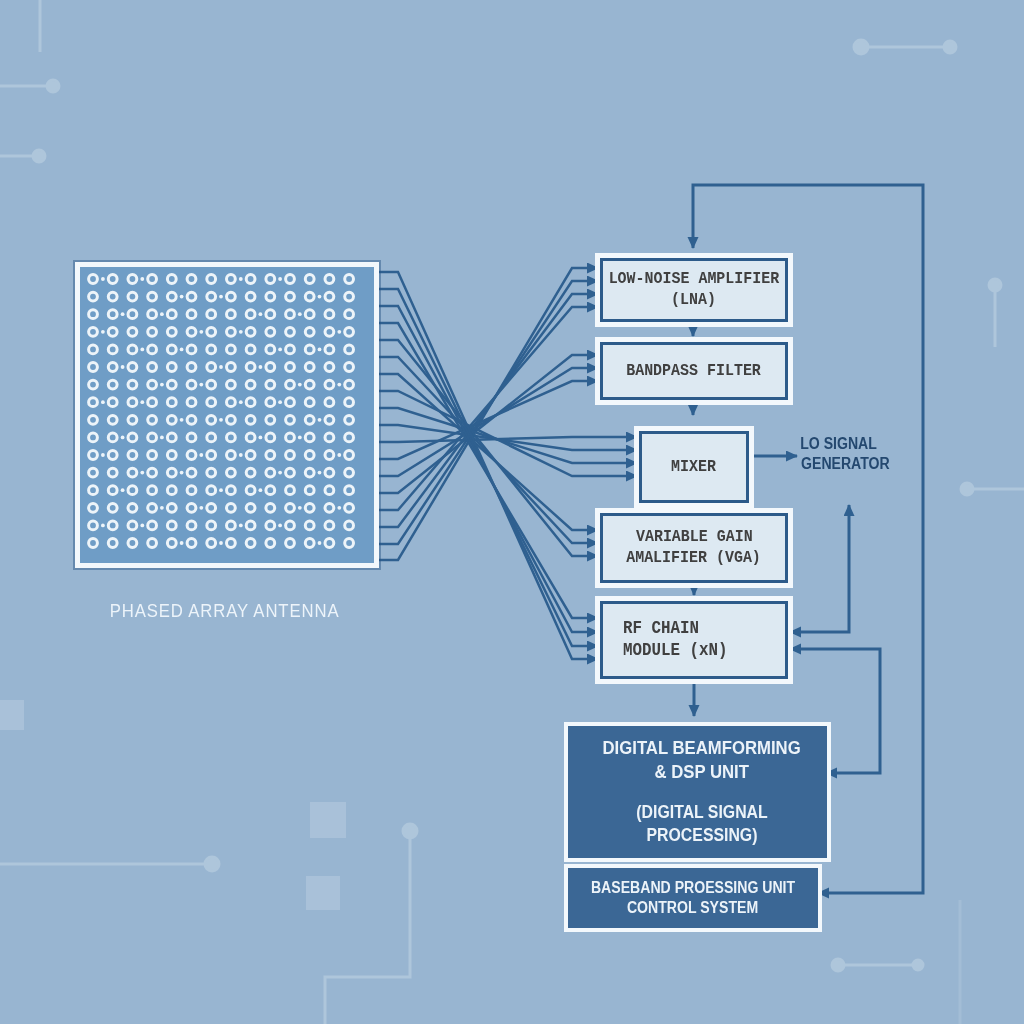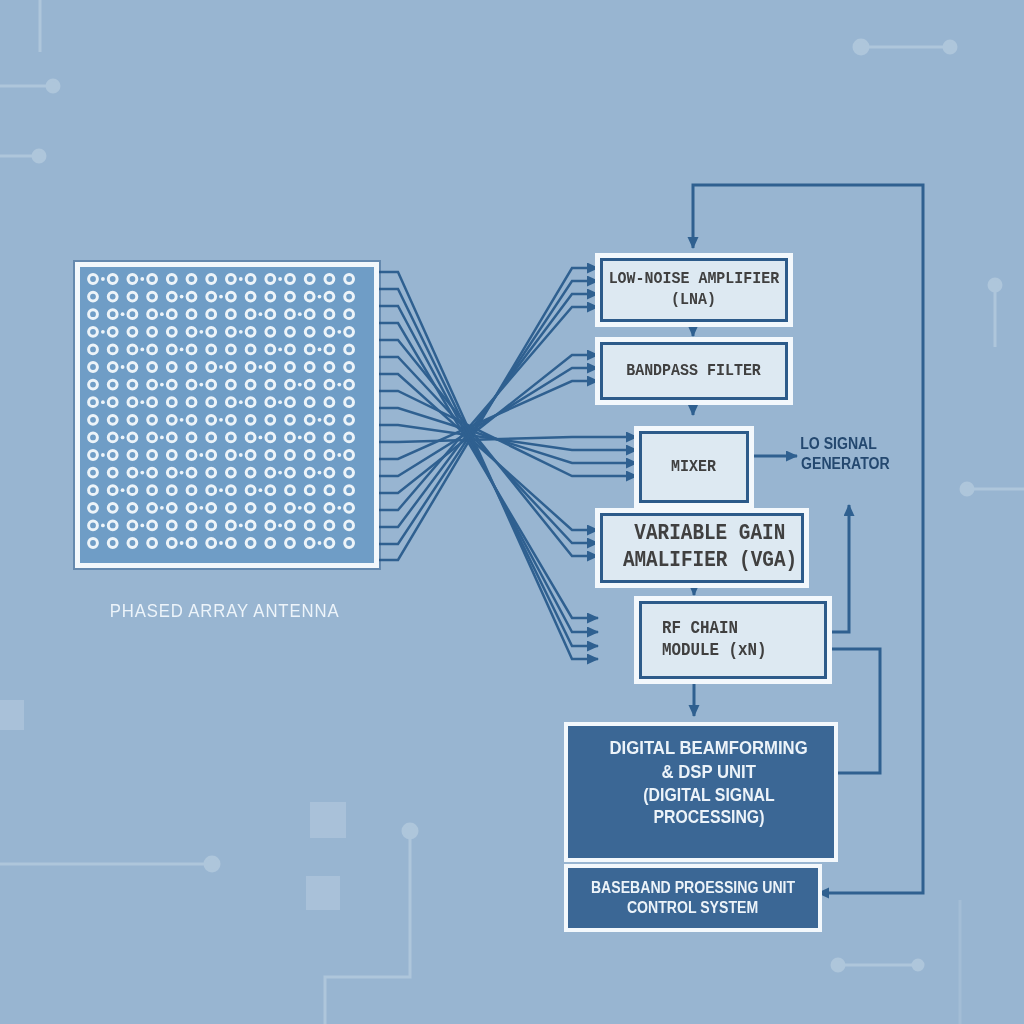--- a/index.html
+++ b/index.html
@@ -23,30 +23,30 @@
 
   
   .blk{position:absolute;background:#dde9f2;border:3px solid #2d5b8a;
        box-shadow:0 0 0 5px #f3f8fc;color:#404040;font-weight:bold;
        display:flex;flex-direction:column;align-items:center;justify-content:center;
        text-align:center;line-height:1.22;font-family:Liberation Mono, monospace;}
   .blk .ln{white-space:nowrap;}
   #blk-lna     {left:600px;top:258px;width:182px;height:58px;font-size:17px;}
   #blk-bpf     {left:600px;top:342px;width:182px;height:52px;font-size:17px;}
   #blk-mixer   {left:639px;top:421px;width:104px;height:66px;font-size:17px;margin-top:10px;}
-  #blk-vga     {left:600px;top:513px;width:182px;height:64px;font-size:22px;padding-left:16px;}
+  #blk-vga     {left:600px;top:513px;width:182px;height:64px;font-size:17px;}
   #blk-rfchain {left:600px;top:601px;width:182px;height:72px;font-size:18px;
-                align-items:flex-start;text-align:left;padding-left:20px;width:162px;margin-left:39px;}
+                align-items:flex-start;text-align:left;padding-left:20px;width:162px;}
 
   
   .dblk{position:absolute;background:#3b6795;border:4px solid #f3f8fc;color:#ecf3f9;
         font-weight:bold;display:flex;flex-direction:column;align-items:center;
         text-align:center;line-height:1.25;}
   #blk-dsp{left:564px;top:722px;width:250px;height:110px;font-size:19px;
-           padding:10px 0 12px 16px;}
+           justify-content:space-between;padding:10px 0 12px 9px;}
   #blk-dsp .grp{display:flex;flex-direction:column;align-items:center;}
   #blk-dsp .sub{font-size:18px;}
   #blk-baseband{left:564px;top:864px;width:250px;height:60px;font-size:16px;
                 justify-content:center;}
 
   #lo-label{position:absolute;left:795px;top:434px;width:120px;
             color:#24486f;font-size:16px;font-weight:bold;line-height:1.25;}
   #lo-label .ln{white-space:nowrap;}
 </style>
 </head>

